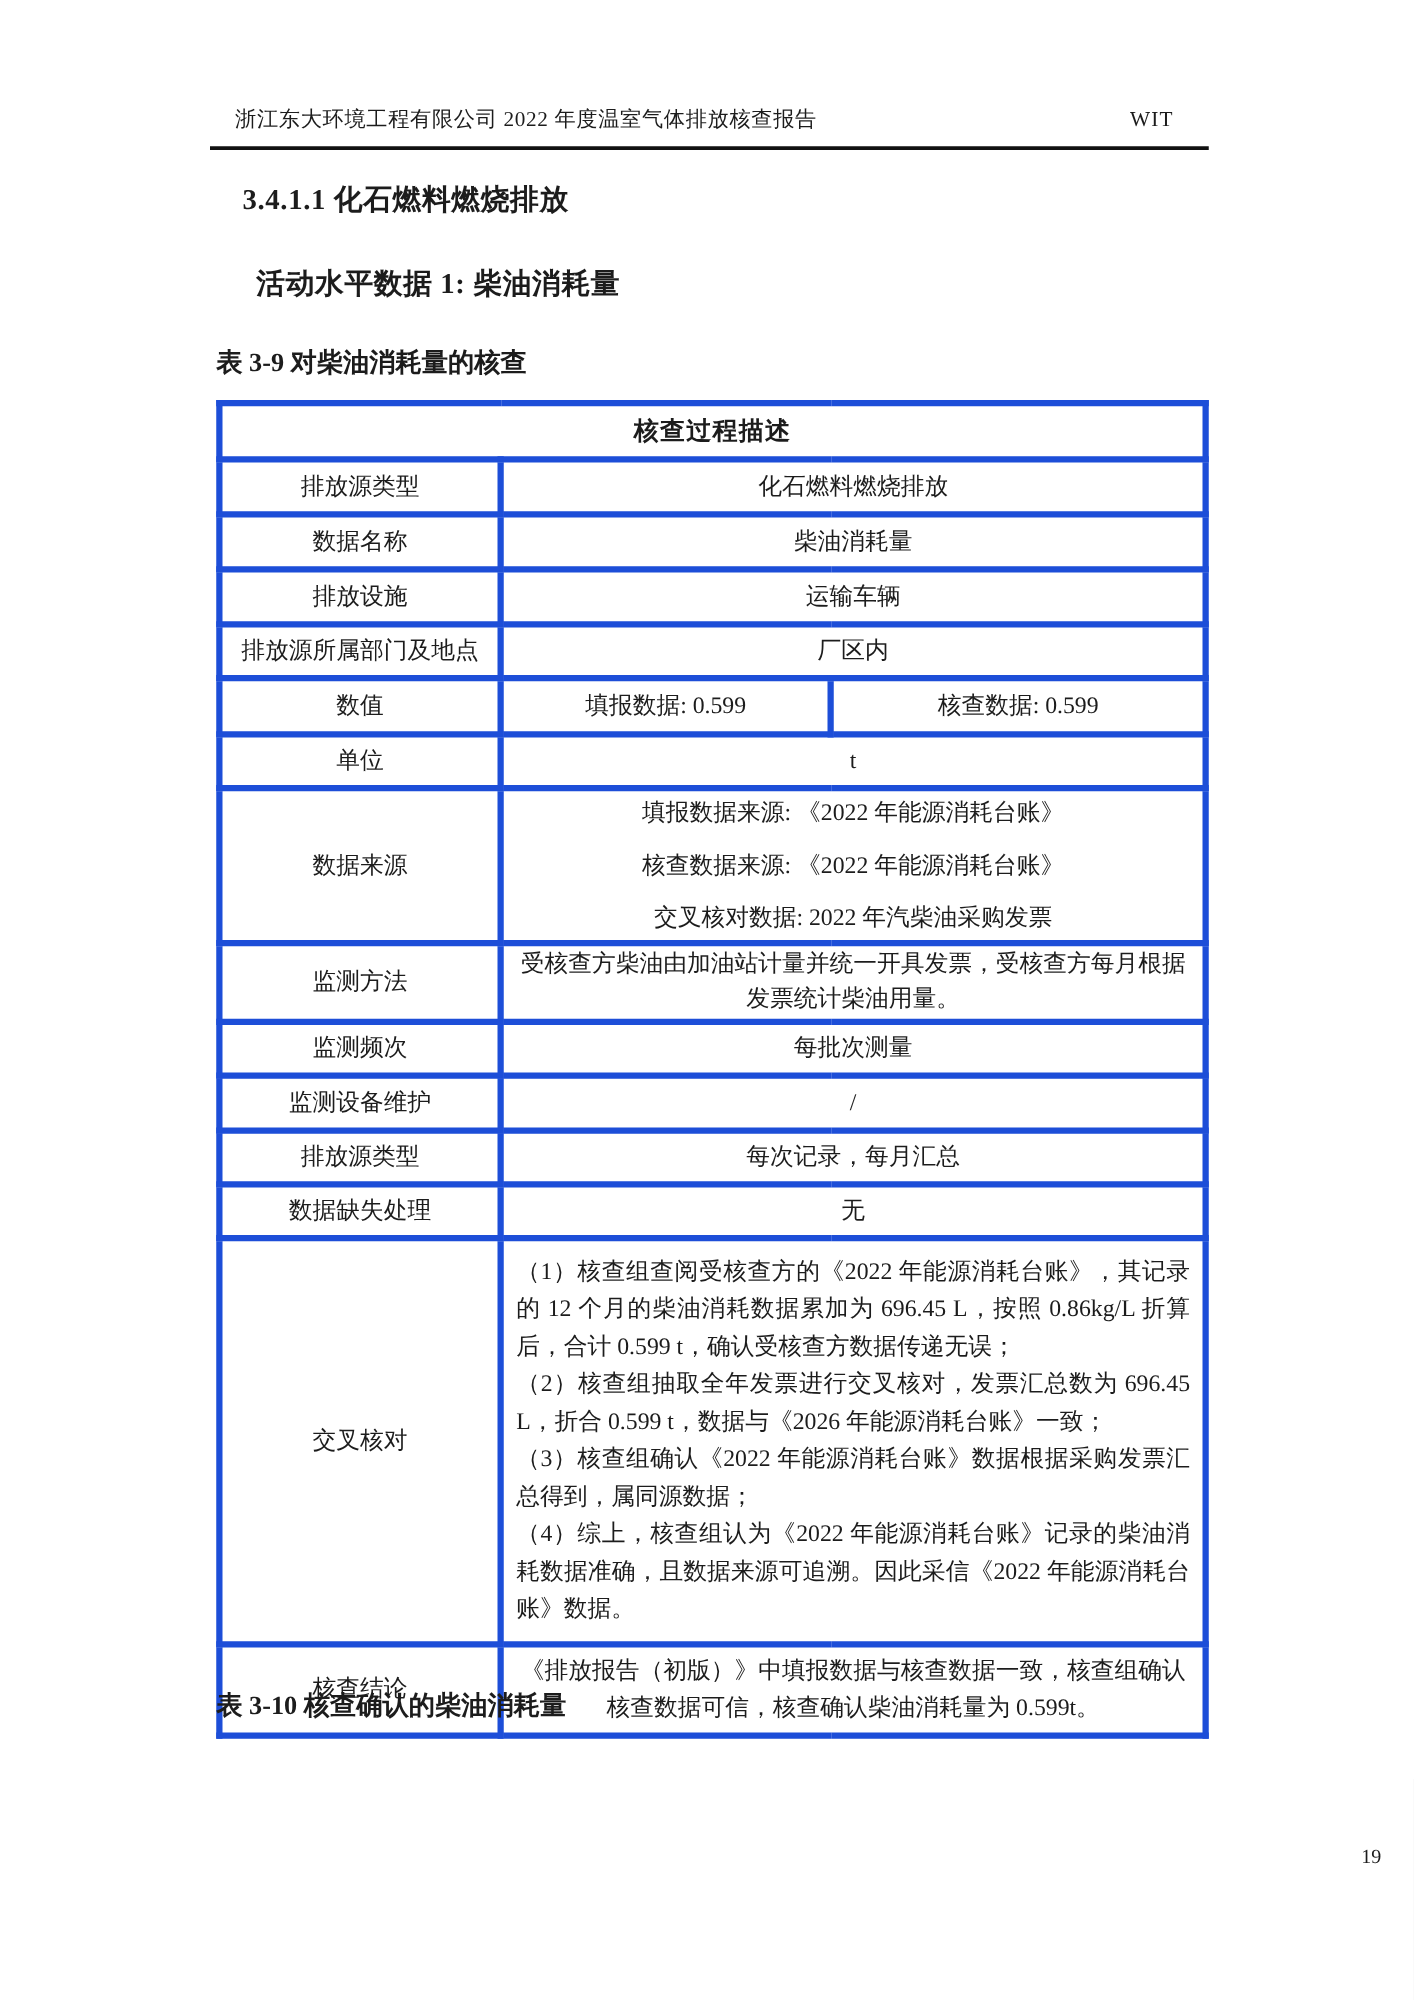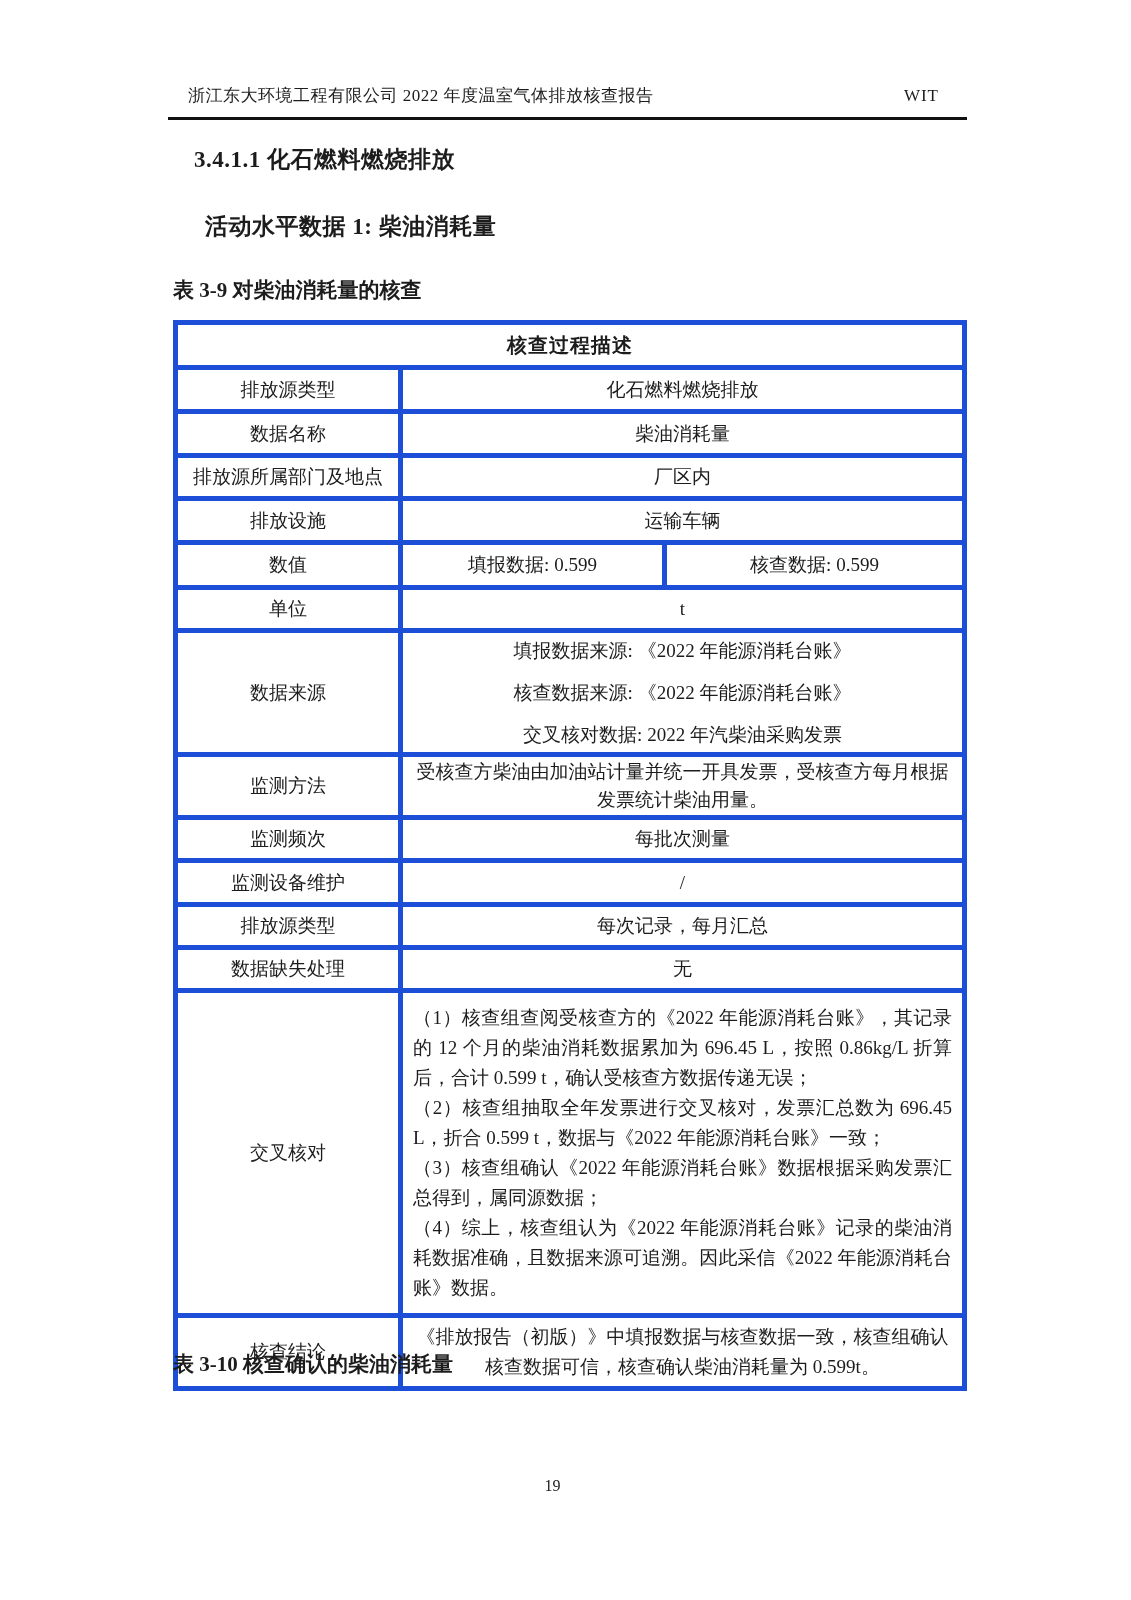--- a/index.html
+++ b/index.html
@@ -89,21 +89,21 @@
   td.gap p { margin: 0 0 12px; }
   td.gap p:last-child { margin-bottom: 0; }
   td.just p { text-align: justify; }
   td.center-wrap { text-align: center; padding: 2px 8px; line-height: 31px; }
   
   .page-number {
     position: absolute;
     left: 0;
     top: 1477px;
     width: 1105px;
-    text-align: center;
+    text-align: right;
     font-size: 16px;
   }
 </style>
 </head>
 <body>
 
 <div class="page">
 
   <div class="runhead">
     <span class="left">浙江东大环境工程有限公司 2022 年度温室气体排放核查报告</span>
@@ -127,27 +127,27 @@
       <td class="tbl-header" colspan="3">核查过程描述</td>
     </tr>
     <tr style="height:44px">
       <td class="lbl">排放源类型</td>
       <td colspan="2">化石燃料燃烧排放</td>
     </tr>
     <tr style="height:44px">
       <td class="lbl">数据名称</td>
       <td colspan="2">柴油消耗量</td>
     </tr>
+    <tr style="height:44px">
+      <td class="lbl">排放设施</td>
+      <td colspan="2">运输车辆</td>
+    </tr>
     <tr style="height:43px">
       <td class="lbl">排放源所属部门及地点</td>
       <td colspan="2">厂区内</td>
-    </tr>
-    <tr style="height:44px">
-      <td class="lbl">排放设施</td>
-      <td colspan="2">运输车辆</td>
     </tr>
     <tr style="height:45px">
       <td class="lbl">数值</td>
       <td class="val-left">填报数据: 0.599</td>
       <td class="val-left">核查数据: 0.599</td>
     </tr>
     <tr style="height:43px">
       <td class="lbl">单位</td>
       <td colspan="2">t</td>
     </tr>
@@ -176,21 +176,21 @@
       <td colspan="2">每次记录，每月汇总</td>
     </tr>
     <tr style="height:43px">
       <td class="lbl">数据缺失处理</td>
       <td colspan="2">无</td>
     </tr>
     <tr style="height:325px">
       <td class="lbl">交叉核对</td>
       <td class="multi just" colspan="2">
         <p>（1）核查组查阅受核查方的《2022 年能源消耗台账》，其记录的 12 个月的柴油消耗数据累加为 696.45 L，按照 0.86kg/L 折算后，合计 0.599 t，确认受核查方数据传递无误；</p>
-        <p>（2）核查组抽取全年发票进行交叉核对，发票汇总数为 696.45 L，折合 0.599 t，数据与《2022 年能源消耗台账》一致；</p>
+        <p>（2）核查组抽取全年发票进行交叉核对，发票汇总数为 696.45 L，折合 0.599 t，数据与《2026 年能源消耗台账》一致；</p>
         <p>（3）核查组确认《2022 年能源消耗台账》数据根据采购发票汇总得到，属同源数据；</p>
         <p>（4）综上，核查组认为《2022 年能源消耗台账》记录的柴油消耗数据准确，且数据来源可追溯。因此采信《2022 年能源消耗台账》数据。</p>
       </td>
     </tr>
     <tr style="height:73px">
       <td class="lbl">核查结论</td>
       <td class="multi" colspan="2">
         <p>《排放报告（初版）》中填报数据与核查数据一致，核查组确认核查数据可信，核查确认柴油消耗量为 0.599t。</p>
       </td>
     </tr>

